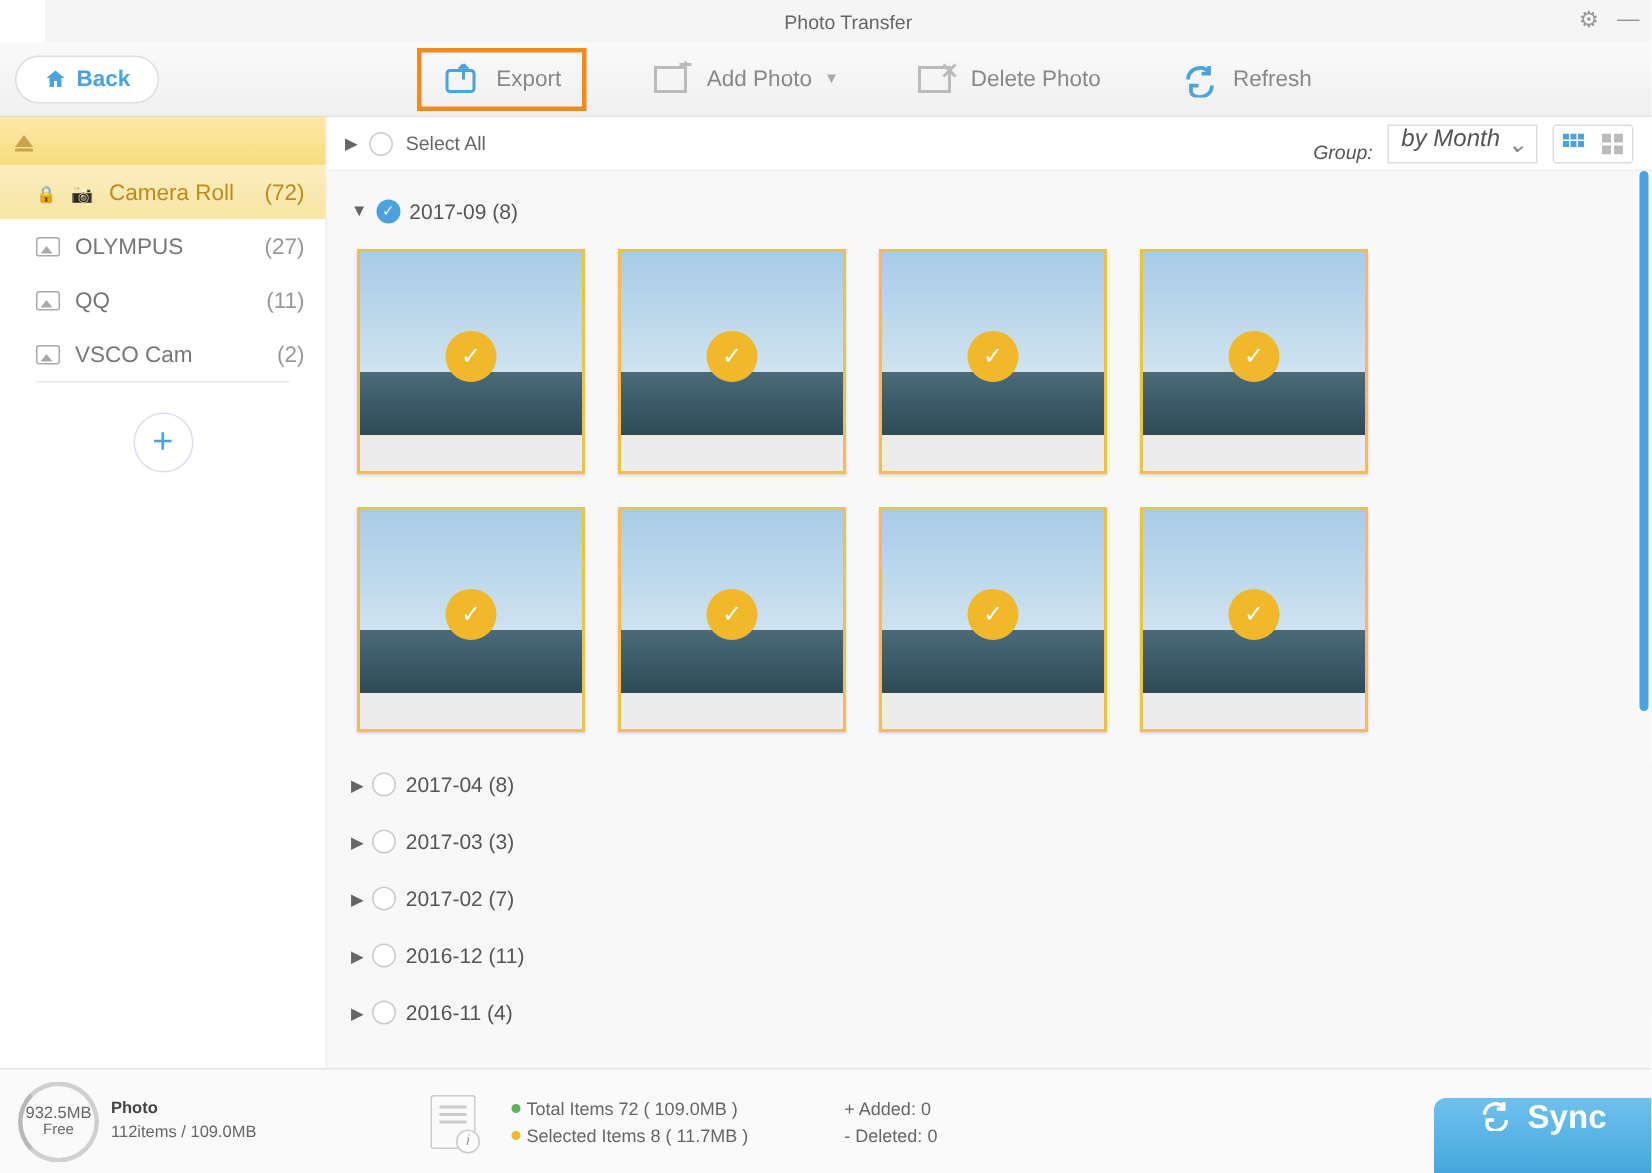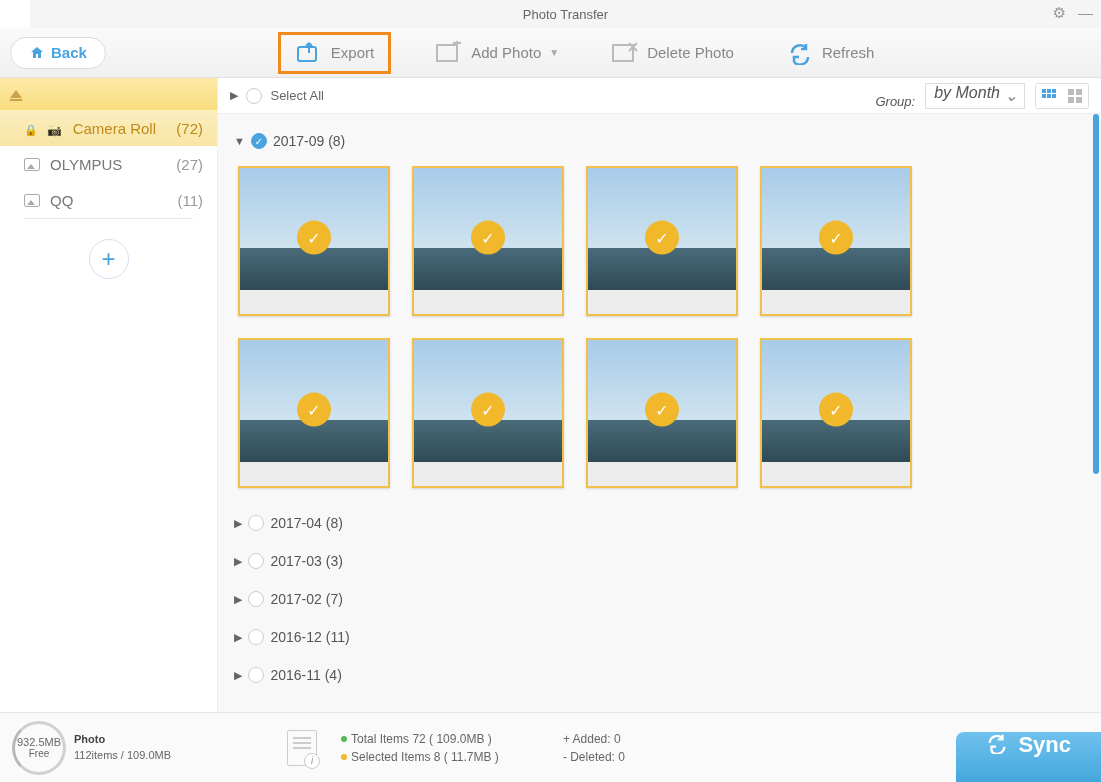--- a/index.html
+++ b/index.html
@@ -136,20 +136,25 @@
         <div class="album-item">
           <span class="pic-icon"></span>
           <span>OLYMPUS</span>
           <span class="count">(27)</span>
         </div>
         <div class="album-item">
           <span class="pic-icon"></span>
           <span>QQ</span>
           <span class="count">(11)</span>
         </div>
+        <div class="album-item">
+          <span class="pic-icon"></span>
+          <span>VSCO Cam</span>
+          <span class="count">(2)</span>
+        </div>
       </div>
     <div class="add-divider"></div>
     <div class="add-btn">+</div>
   </div>
 
   <div class="main">
     <div class="main-header">
       <span class="tri">▶</span>
       <span class="checkbox"></span>
       <span style="font-size:13px;color:#666">Select All</span>

